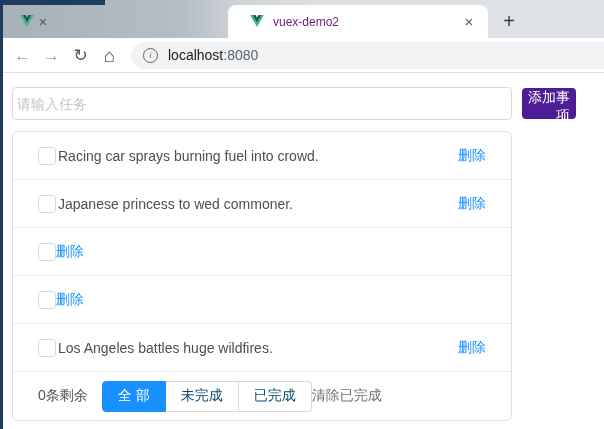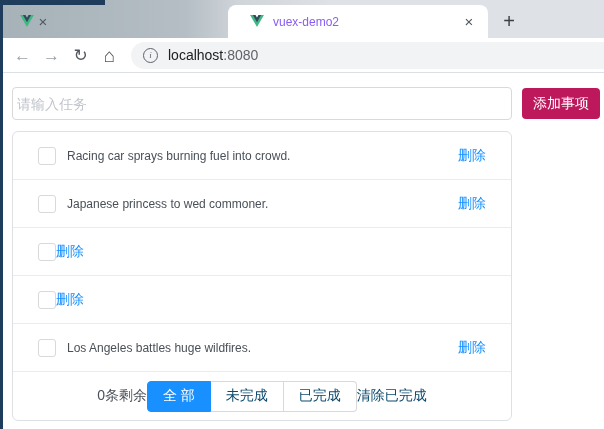--- a/index.html
+++ b/index.html
@@ -8,21 +8,21 @@
 
   
   .tabstrip{position:absolute;left:0;top:0;width:604px;height:38px;
             background:linear-gradient(to right,#a6b1b8 0,#b4bec4 185px,#d0d5da 240px,#dee1e6 330px,#dee1e6 100%);}
   .tab{position:absolute;top:5px;height:33px;display:flex;align-items:center;box-sizing:border-box;}
   .tab-inactive{left:10px;width:210px;padding:0 6px 0 10px;}
   .tab-active{left:228px;width:260px;background:#fff;border-radius:8px 8px 0 0;padding:0 10px 0 22px;}
   .favicon{flex:0 0 auto;}
   .tab-title{flex:1 1 auto;margin-left:9px;font-size:12px;color:#30383d;white-space:nowrap;
              overflow:hidden;text-overflow:clip;}
-  .tab-active .tab-title{color:#8b5cf6;}
+  .tab-active .tab-title{color:#701a75;}
   .tab-close{flex:0 0 auto;width:18px;height:18px;display:flex;align-items:center;justify-content:center;
              font-size:15px;color:#4e585e;cursor:pointer;}
   .newtab{position:absolute;left:497px;top:9px;width:24px;height:24px;display:flex;align-items:center;
           justify-content:center;font-size:20px;font-weight:400;color:#3c4043;cursor:pointer;}
 
   
   .toolbar{position:absolute;left:0;top:38px;width:604px;height:34px;background:#fff;
            border-bottom:1px solid #dcdfe3;box-sizing:content-box;display:flex;align-items:center;
            padding-left:8px;}
   .tbicon{width:29px;text-align:center;font-size:17px;line-height:1;cursor:pointer;}
@@ -36,39 +36,39 @@
                font-family:"Liberation Serif",serif;color:#5f6368;margin-right:10px;flex:0 0 auto;}
   .url{font-size:14px;color:#202124;white-space:nowrap;}
   .url .port{color:#5f6368;}
 
   
   .app{position:absolute;left:0;top:73px;width:604px;height:356px;background:#fff;}
   .task-input{position:absolute;left:12px;top:14px;width:500px;height:33px;box-sizing:border-box;
               border:1px solid #d9d9d9;border-radius:4px;padding:0 4px;font-size:14px;color:#495057;
               outline:none;background:#fff;font-family:inherit;}
   .task-input::placeholder{color:#c0c4cc;}
-  .add-btn{position:absolute;left:522px;top:15px;width:78px;height:31px;background:#be185d;color:#fff;
-           border:none;border-radius:4px;font-size:14px;cursor:pointer;font-family:inherit;}
+  .add-btn{position:absolute;left:522px;top:15px;width:54px;height:31px;background:#4c1d95;color:#fff;
+           border:none;border-radius:4px;font-size:14px;cursor:pointer;font-family:inherit;text-align:right;}
   .card{position:absolute;left:12px;top:58px;width:500px;box-sizing:border-box;border:1px solid #dde1e6;
         border-radius:6px;background:#fff;overflow:hidden;}
   .row{height:48px;display:flex;align-items:center;padding:0 25px;border-bottom:1px solid #e9ebee;
        box-sizing:border-box;}
   .checkbox{width:16px;height:16px;border:1px solid #d9d9d9;border-radius:3px;background:#fff;
             flex:0 0 auto;cursor:pointer;}
-  .row-label{margin-left:11px;font-size:12px;color:#495057;flex:1 1 auto;}
+  .row-label{margin-left:2px;font-size:14px;color:#495057;flex:1 1 auto;}
   .del{font-size:14px;color:#1890ff;cursor:pointer;text-decoration:none;}
-  .footer{height:48px;display:flex;align-items:center;justify-content:center;padding:0 25px;}
+  .footer{height:48px;display:flex;align-items:center;justify-content:flex-start;padding:0 25px;}
   .remaining{font-size:14px;color:#495057;}
-  .filter-group{display:flex;}
+  .filter-group{display:flex;margin-left:14px;}
   .filter{height:31px;padding:0 15px;display:flex;align-items:center;font-size:14px;color:#0c4a6e;
           background:#fff;border:1px solid #d9d9d9;border-left:none;cursor:pointer;font-family:inherit;}
   .filter:first-child{border-left:1px solid #d9d9d9;border-radius:4px 0 0 4px;}
   .filter:last-child{border-radius:0 4px 4px 0;}
   .filter.active{background:#1890ff;border-color:#1890ff;color:#fff;}
-  .clear{font-size:14px;color:#0c4a6e;cursor:pointer;text-decoration:none;}
+  .clear{font-size:14px;color:#737373;cursor:pointer;text-decoration:none;}
 
   
   .navy-left{position:absolute;left:0;top:0;width:3px;height:429px;background:#1e3d5c;z-index:10;}
   .navy-top{position:absolute;left:0;top:0;width:105px;height:5px;background:#1e3d5c;z-index:10;}
 </style>
 </head>
 <body>
 
 <div class="screen">
 

